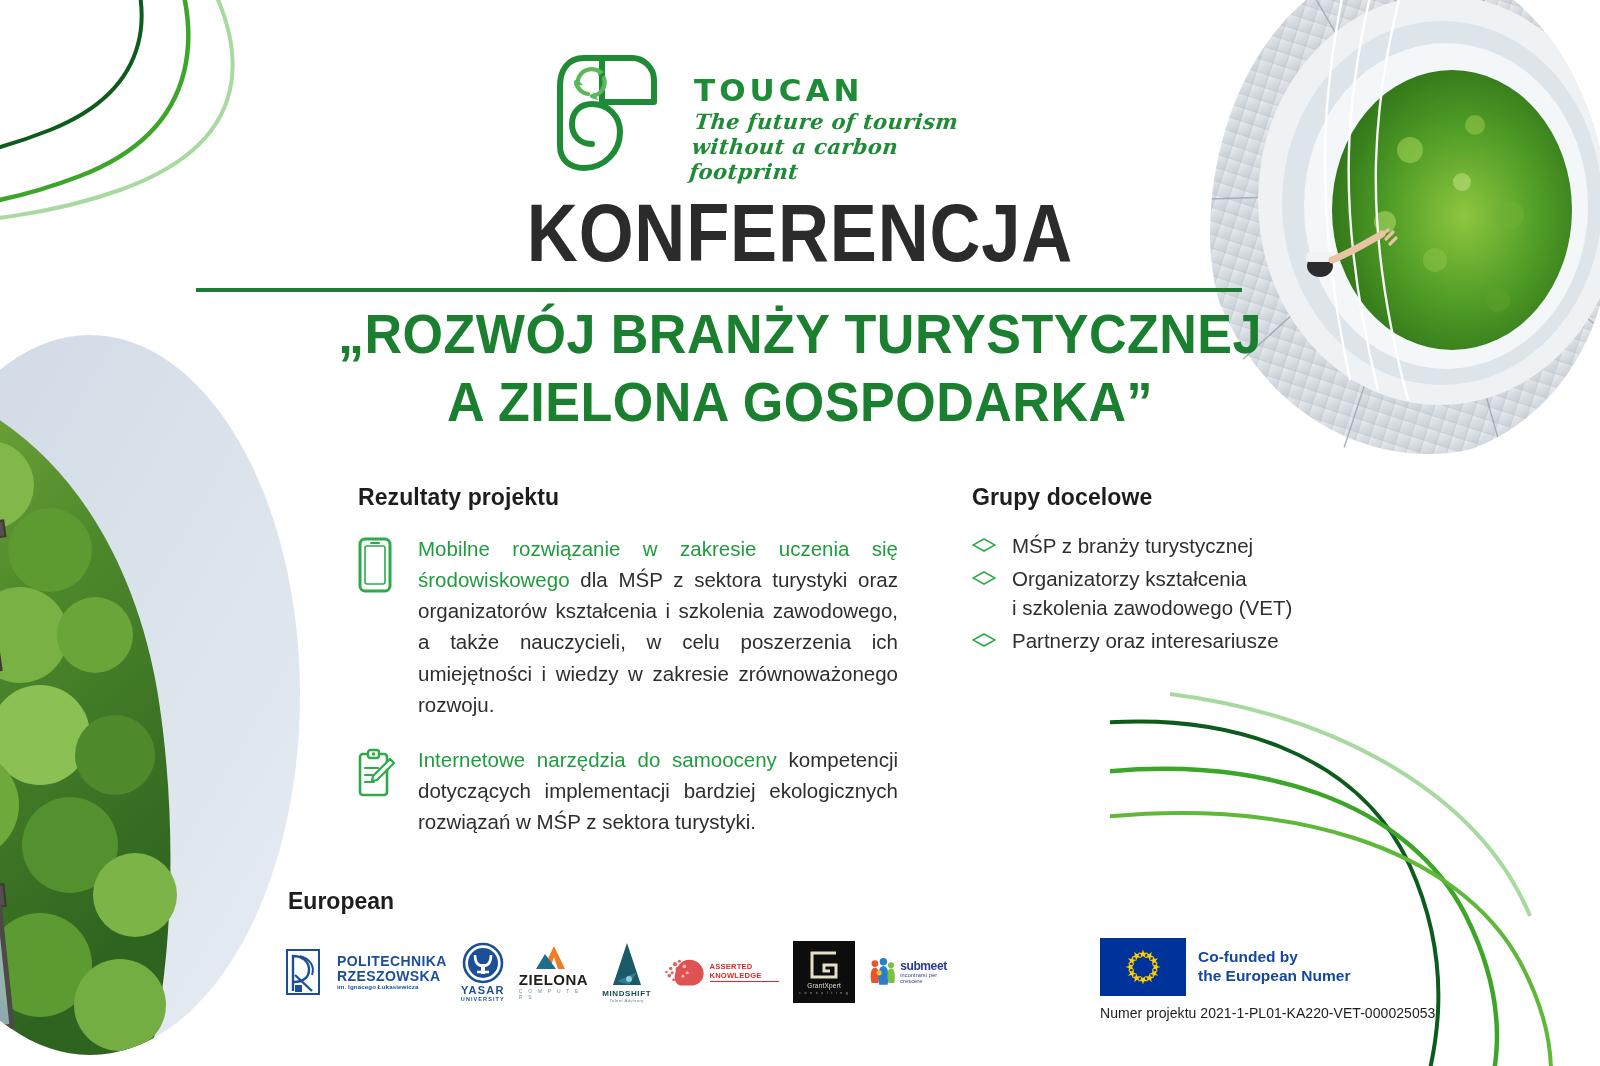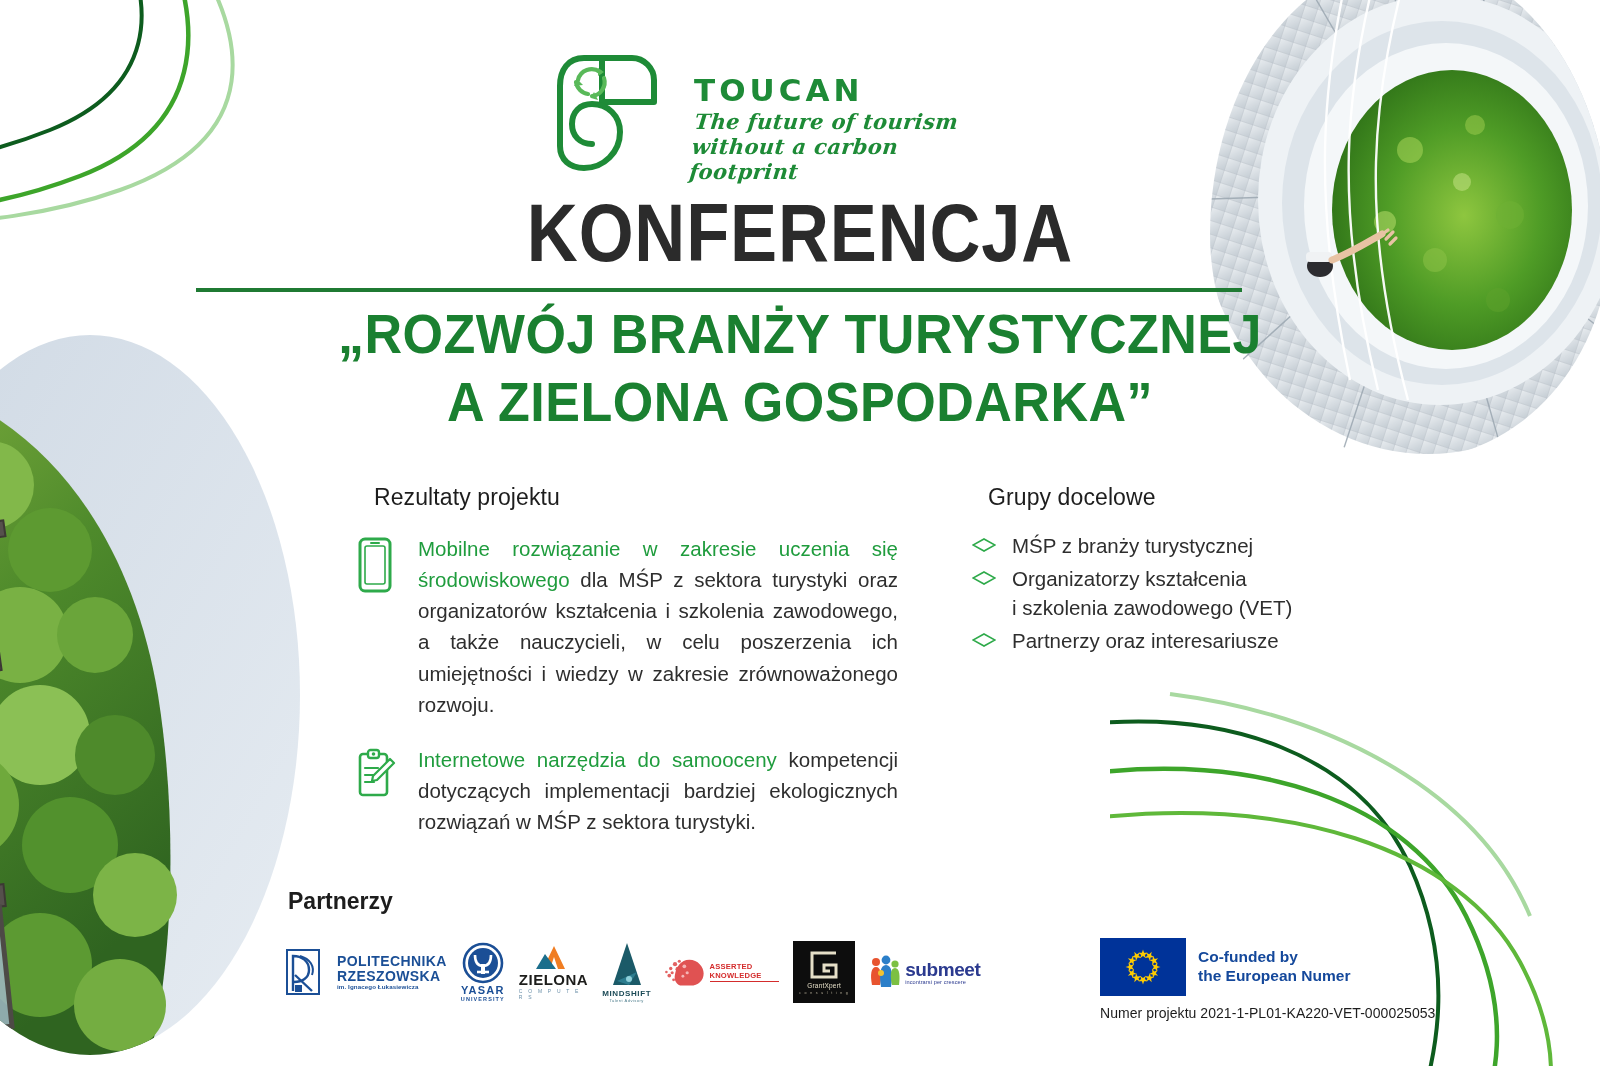--- a/index.html
+++ b/index.html
@@ -67,21 +67,21 @@
     text-align:center;color:#1a8030;
     font-weight:bold;font-size:56px;line-height:1.22;
     letter-spacing:.5px;
     transform:scaleX(.93);
   }
   .sub-line{display:block;}
 
   
   #results{position:absolute;left:358px;top:484px;width:540px;}
   .col-head{
-    font-size:23px;font-weight:normal;color:#1d1d1d;margin:0 0 22px 16px;
+    font-size:23px;font-weight:bold;color:#1d1d1d;margin:0 0 22px 0;
     letter-spacing:.1px;
   }
   .result-item{display:flex;gap:22px;margin-bottom:24px;}
   .ric{flex:0 0 38px;padding-top:4px;}
   .rtxt{
     font-size:20.5px;line-height:1.52;color:#2e2e2e;
     text-align:justify;
     flex:1;
   }
   .rtxt .hl{color:#1f9c3d;}
@@ -137,21 +137,21 @@
 
   
   .gx-box{background:#0d0d0d;width:62px;height:62px;display:flex;
           flex-direction:column;align-items:center;justify-content:center;gap:2px;}
   .gx-t1{color:#e6dfc8;font-size:6.5px;letter-spacing:.2px;}
   .gx-t2{color:#b8b09a;font-size:3.6px;letter-spacing:1.3px;}
 
   
   .sm-wrap{display:flex;align-items:center;gap:4px;}
   .sm-txt{display:flex;flex-direction:column;}
-  .sm-t1{color:#2b3a8f;font-weight:bold;font-size:19px;letter-spacing:-.4px;line-height:1;}
+  .sm-t1{color:#2b3a8f;font-weight:bold;font-size:12px;letter-spacing:-.4px;line-height:1;}
   .sm-t2{color:#2b3a8f;font-size:5.6px;letter-spacing:.1px;}
 
   
   #eu-block{position:absolute;left:1100px;top:938px;}
   #eu-badge{display:flex;align-items:center;gap:12px;}
   #eu-text{color:#14489b;font-weight:bold;font-size:15.5px;line-height:1.22;}
   #eu-project-no{
     margin-top:9px;font-size:14px;color:#1d1d1d;letter-spacing:.05px;
   }
 </style>
@@ -370,21 +370,21 @@
         <svg width="24" height="14" viewBox="0 0 24 14">
             <path d="M12 1 L23 7 L12 13 L1 7 Z" stroke="#2eaa4a" stroke-width="1.6" fill="none"></path>
           </svg>
       </div>
       <div class="grp-txt">
         <span>Partnerzy oraz interesariusze</span>
       </div>
     </div>
   </div>
 
-  <div id="partners-head">Partnerzy</div>
+  <div id="partners-head">European</div>
 
   <div id="partner-strip">
 
     <div class="plogo">
       <div class="pr-wrap">
         <svg width="34" height="46" viewBox="0 0 34 46" fill="none">
           <rect x="1" y="1" width="32" height="44" stroke="#1b4f96" stroke-width="2"></rect>
           <path d="M7 42 V7 C 16 7, 23 12, 23 21 C 23 29, 16 33, 8 33" stroke="#1b4f96" stroke-width="2.4" fill="none"></path>
           <path d="M14 7 C 24 10, 29 17, 26 26" stroke="#1b4f96" stroke-width="2" fill="none"></path>
           <path d="M9 26 L 26 42" stroke="#1b4f96" stroke-width="2.4"></path>

